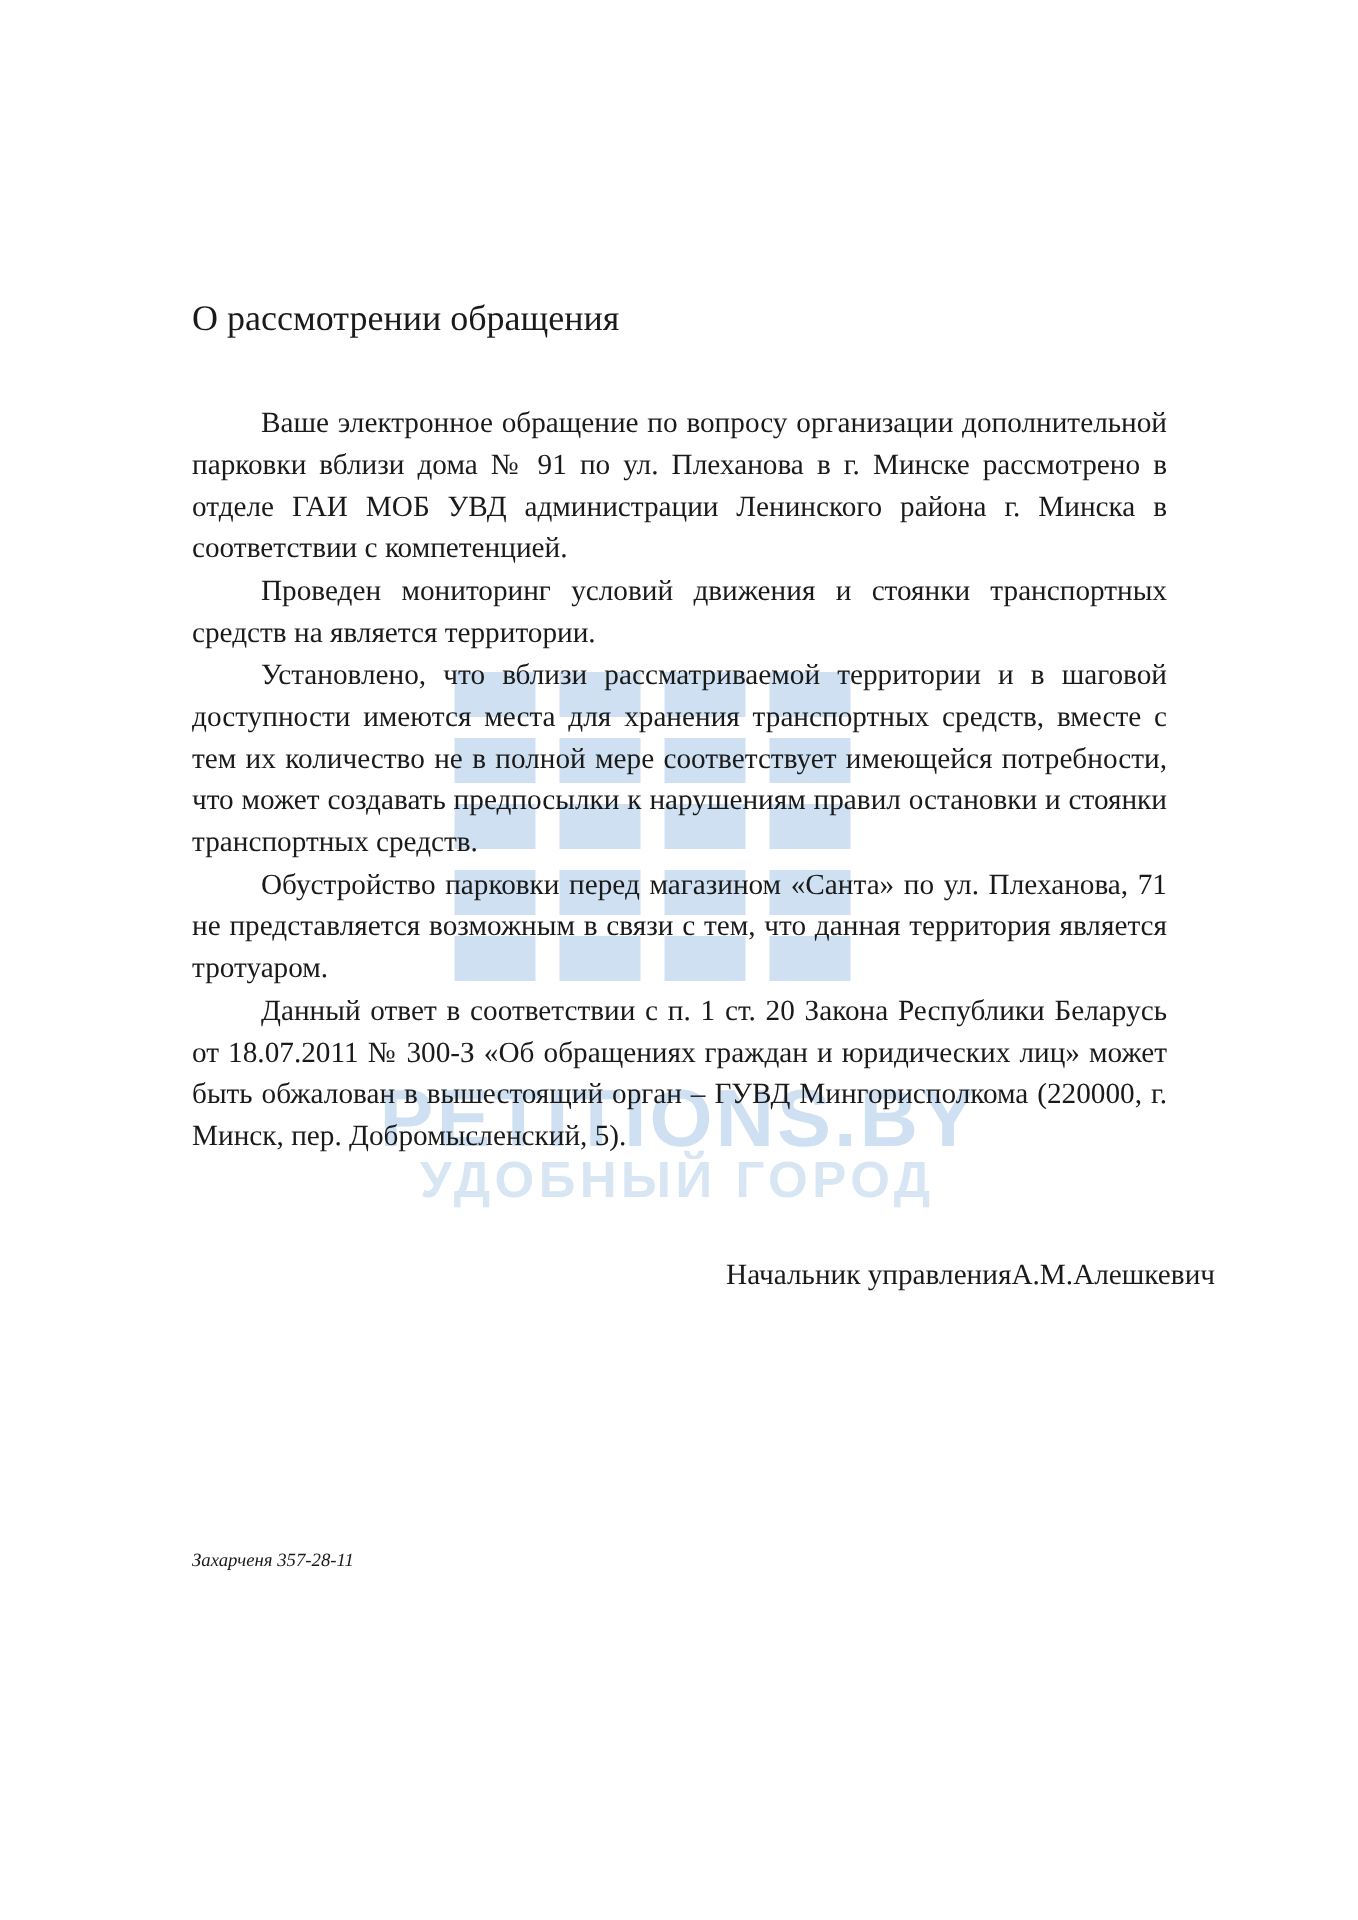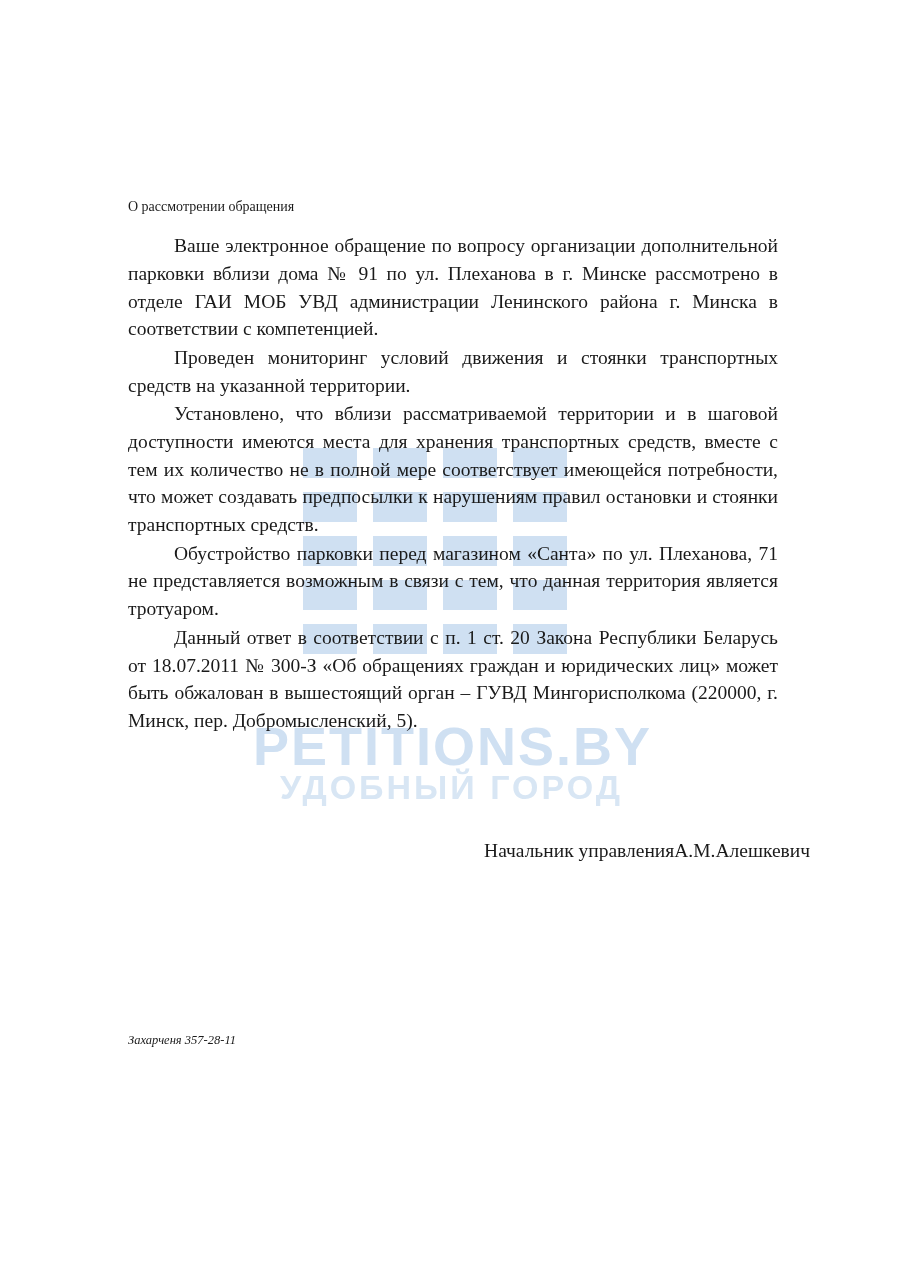--- a/index.html
+++ b/index.html
@@ -64,23 +64,23 @@
 
   
   .doc {
     position: absolute;
     left: 128px;
     top: 198px;
     width: 650px;
     z-index: 3;
   }
   .subject {
-    font-size: 14px;
+    font-size: 24px;
     line-height: 1.3;
-    margin-bottom: 16px;
+    margin-bottom: 40px;
   }
   p.para {
     margin: 0 0 1px 0;
     font-size: 19.5px;
     line-height: 1.42;
     text-align: justify;
     text-indent: 46px;
     hyphens: none;
     font-family: Liberation Serif, serif;
   }
@@ -135,21 +135,21 @@
         <rect x="218" y="184" width="54" height="30"></rect>
       </g>
     </svg>
     <div class="wm-text">PETITIONS.BY</div>
     <div class="wm-sub">УДОБНЫЙ ГОРОД</div>
   </div>
 
   <div class="doc">
     <div class="subject">О рассмотрении обращения</div>
     <p class="para">Ваше электронное обращение по вопросу организации дополнительной парковки вблизи дома № 91 по ул. Плеханова в г. Минске рассмотрено в отделе ГАИ МОБ УВД администрации Ленинского района г. Минска в соответствии с компетенцией.</p>
-    <p class="para">Проведен мониторинг условий движения и стоянки транспортных средств на указанной территории.</p>
+    <p class="para">Проведен мониторинг условий движения и стоянки транспортных средств на является территории.</p>
     <p class="para">Установлено, что вблизи рассматриваемой территории и в шаговой доступности имеются места для хранения транспортных средств, вместе с тем их количество не в полной мере соответствует имеющейся потребности, что может создавать предпосылки к нарушениям правил остановки и стоянки транспортных средств.</p>
     <p class="para">Обустройство парковки перед магазином «Санта» по ул. Плеханова, 71 не представляется возможным в связи с тем, что данная территория является тротуаром.</p>
     <p class="para">Данный ответ в соответствии с п. 1 ст. 20 Закона Республики Беларусь от 18.07.2011 № 300-З «Об обращениях граждан и юридических лиц» может быть обжалован в вышестоящий орган – ГУВД Мингорисполкома (220000, г. Минск, пер. Добромысленский, 5).</p>
   </div>
 
   <div class="signature">
     <span>Начальник управления</span>
     <span>А.М.Алешкевич</span>
   </div>
 

